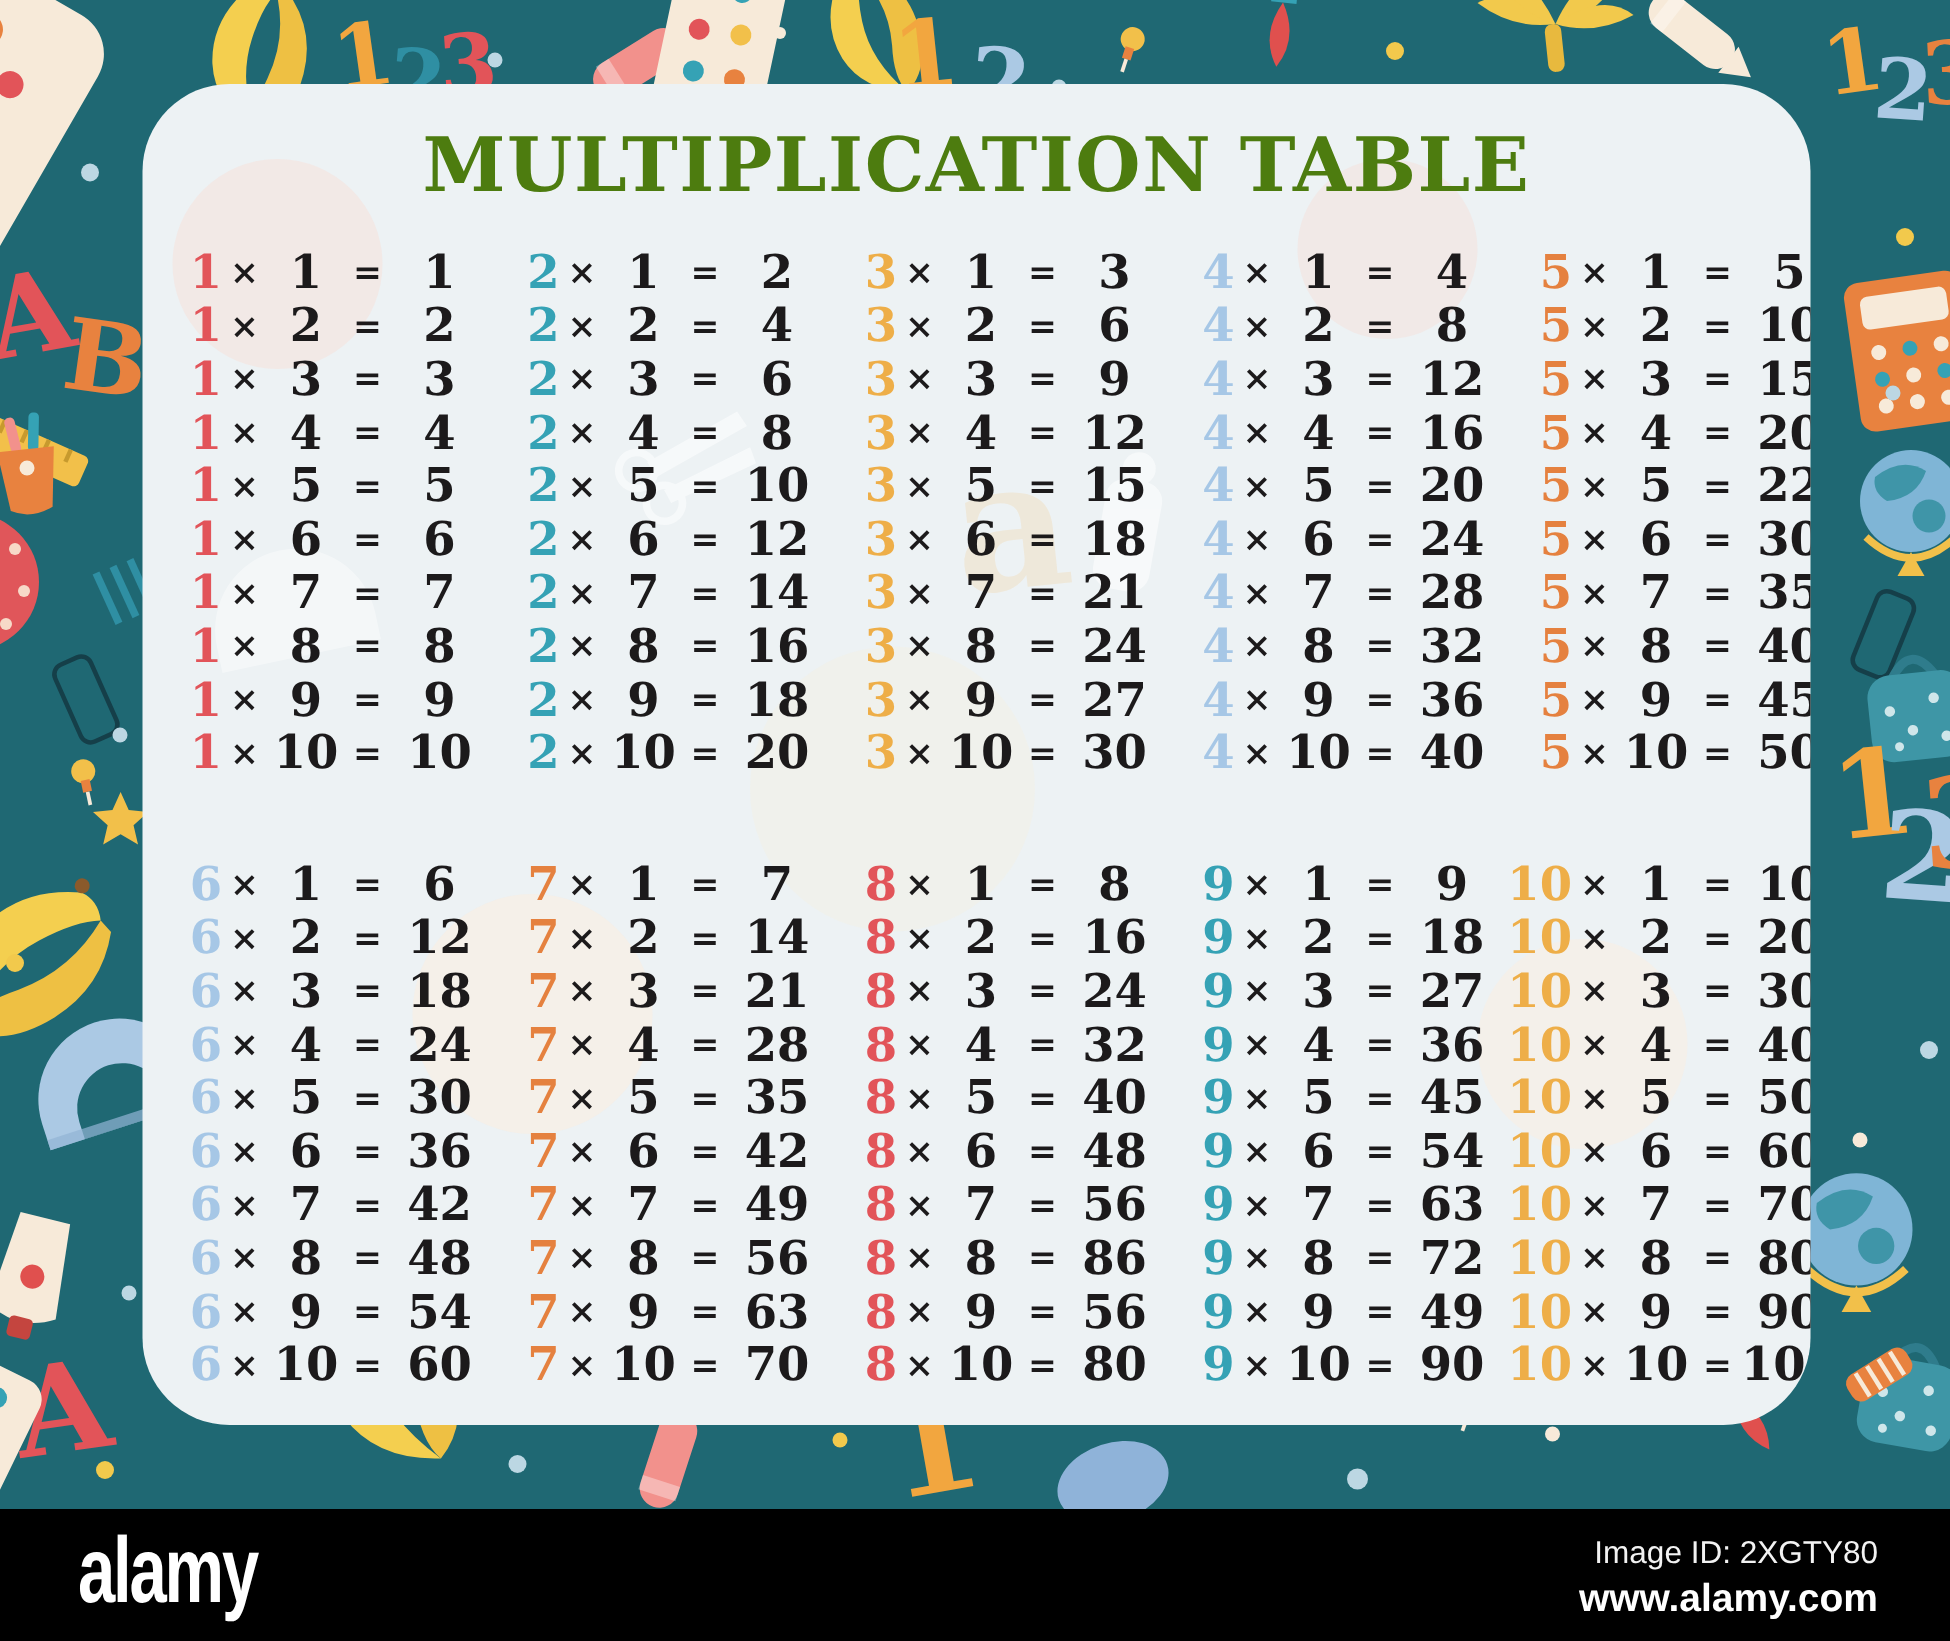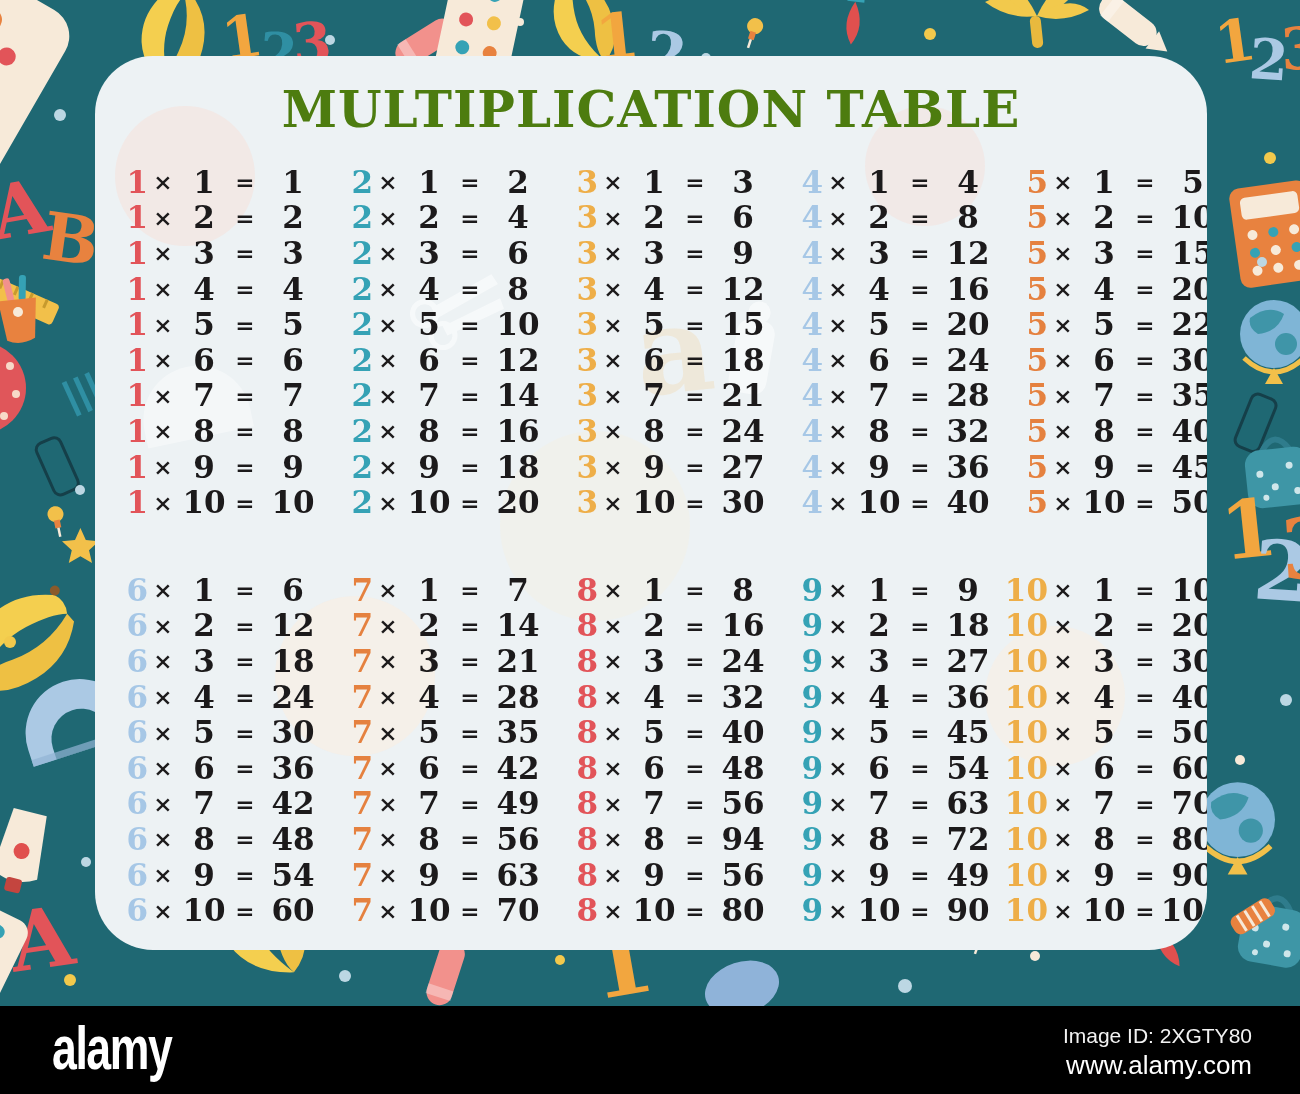--- a/index.html
+++ b/index.html
@@ -34,21 +34,21 @@
   .alamy-bar{
     position:absolute;left:0;top:1006px;width:1300px;height:88px;background:#000;
     font-family:"Liberation Sans",sans-serif;color:#fff;
   }
   .alamy-logo{
     position:absolute;left:52px;top:6px;font-size:62px;font-weight:bold;
     letter-spacing:-2px;transform:scale(.72,1);transform-origin:left top;
   }
   .bar-right{position:absolute;right:48px;top:18px;text-align:right;line-height:1.15;}
   .image-id{font-size:21px;color:#f2f2f2;}
-  .alamy-url{font-size:26px;font-weight:normal;margin-top:3px;margin-left:28px;}
+  .alamy-url{font-size:26px;font-weight:bold;margin-top:3px;margin-left:28px;}
 </style>
 </head>
 <body>
 
 <div class="poster">
 
   <svg class="border-art" viewBox="0 0 1300 1006">
     <defs>
       <g id="banana">
         <path d="M18,2 Q0,30 10,58 Q20,84 52,92 Q30,64 30,34 Q30,12 36,0 Q26,-4 18,2Z" fill="#f4cf4f"></path>
@@ -834,21 +834,21 @@
             <span class="op">×</span>
             <span class="f">7</span>
             <span class="op">=</span>
             <span class="p">56</span>
           </div>
           <div class="eq">
             <span class="m" style="color: rgb(226, 84, 89);">8</span>
             <span class="op">×</span>
             <span class="f">8</span>
             <span class="op">=</span>
-            <span class="p">94</span>
+            <span class="p">86</span>
           </div>
           <div class="eq">
             <span class="m" style="color: rgb(226, 84, 89);">8</span>
             <span class="op">×</span>
             <span class="f">9</span>
             <span class="op">=</span>
             <span class="p">56</span>
           </div>
           <div class="eq">
             <span class="m" style="color: rgb(226, 84, 89);">8</span>

